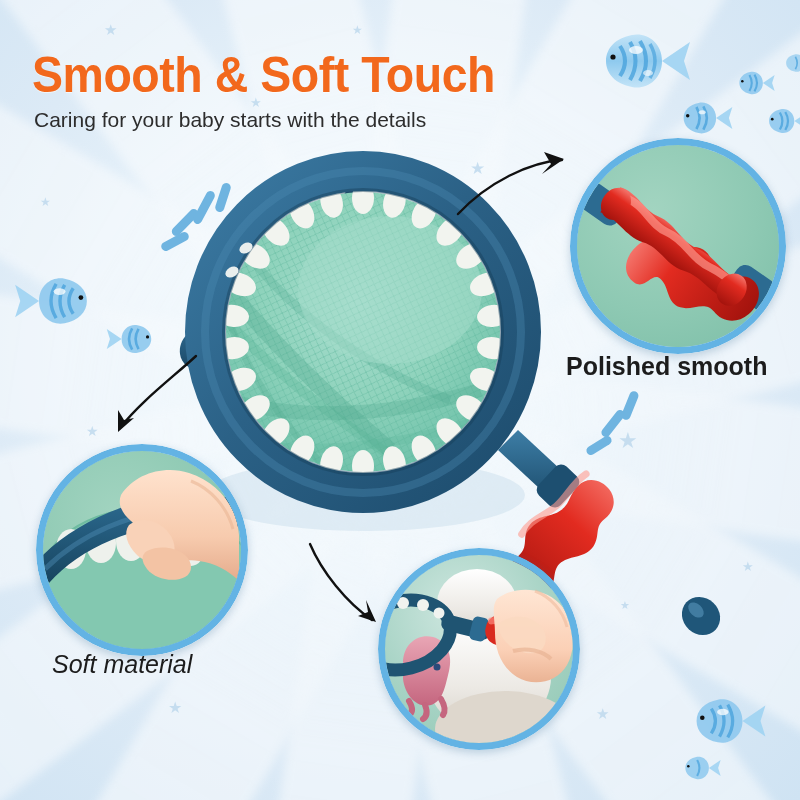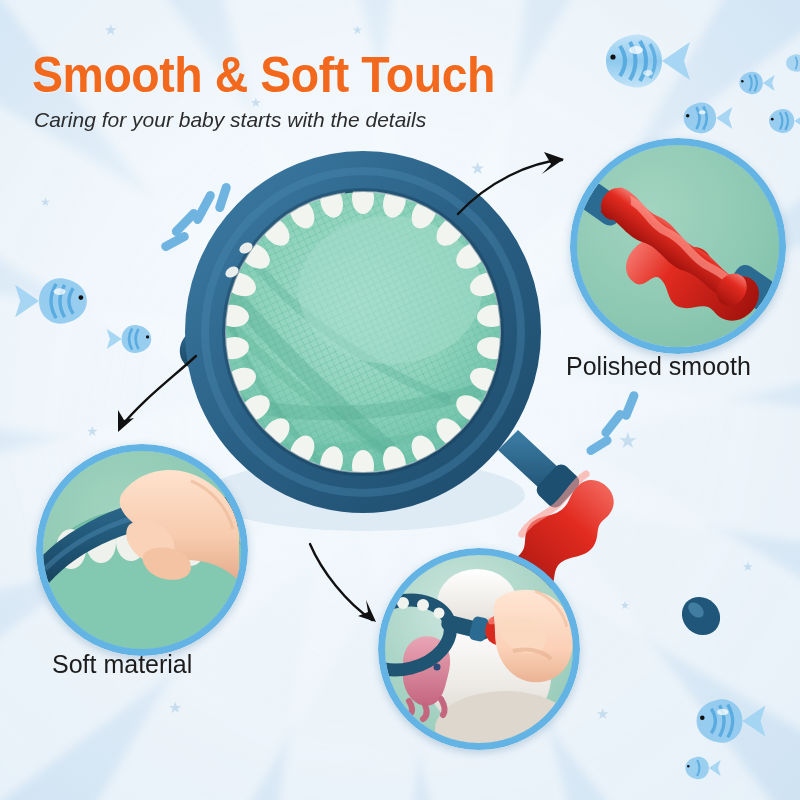--- a/index.html
+++ b/index.html
@@ -22,21 +22,21 @@
   .bg-stars{position:absolute;inset:0;}
   .star{position:absolute;color:#b9d6ec;opacity:.75;line-height:1;}
 
   
   .headline{position:absolute;left:32px;top:46px;
     font-family:"Liberation Sans Narrow","Liberation Sans",sans-serif;
     font-weight:bold;font-size:50px;letter-spacing:-0.5px;
     color:#f2681c;white-space:nowrap;
     transform:scaleX(.93);transform-origin:left center;
     text-shadow:0 1px 0 rgba(255,255,255,.55);}
-  .subhead{position:absolute;left:34px;top:108px;font-size:21px;color:#2d2d2d;white-space:nowrap;font-style:italic;}
+  .subhead{position:absolute;left:34px;top:108px;font-size:21px;color:#2d2d2d;white-space:nowrap;}
 
   
   .fish{position:absolute;}
   .fish svg{display:block;overflow:visible;}
 
   
   .net-toy{position:absolute;left:150px;top:150px;width:600px;height:500px;}
   .net-toy svg{display:block;overflow:visible;}
 
   
@@ -361,21 +361,21 @@
           <path d="M20 86 C36 80 54 92 68 88 C86 84 100 96 118 92 C136 88 152 98 168 94
                    L172 116 C154 122 138 112 120 118 C102 124 88 112 70 118 C52 124 34 112 18 118 Z" fill="url(#hg2)"></path>
           <path d="M30 92 C50 86 66 100 84 96 C104 92 120 104 140 100 C152 98 160 100 166 99" stroke="#ff9d92" stroke-width="8" fill="none" opacity=".65" stroke-linecap="round"></path>
           <ellipse cx="26" cy="102" rx="14" ry="17" fill="url(#hg2)"></ellipse>
           <ellipse cx="170" cy="106" rx="14" ry="17" fill="url(#hg2)"></ellipse>
         </g>
       </svg>
     </div>
     <div class="ring"></div>
   </div>
-  <div class="label" style="left:566px;top:352px;">Polished smooth</div>
+  <div class="label" style="left:566px;top:352px;font-weight:bold;">Polished smooth</div>
 
   <div class="callout" style="left:36px;top:444px;width:212px;height:212px;">
     <div class="inner">
       <div class="c-green"></div>
       <svg width="198" height="198" viewBox="0 0 198 198" style="position:absolute;left:0;top:0;">
         <defs>
           <linearGradient id="skin1" x1="0" y1="0" x2="0" y2="1">
             <stop offset="0%" stop-color="#ffe2cd"></stop>
             <stop offset="60%" stop-color="#f7cbae"></stop>
             <stop offset="100%" stop-color="#e5ab8c"></stop>
@@ -402,21 +402,21 @@
 
         <path d="M78 44 C92 22 122 14 146 22 C176 32 194 56 196 84 L196 130 C186 120 172 112 156 110
                  C140 108 126 112 116 104 C104 94 98 78 88 70 C80 63 74 54 78 44 Z" fill="url(#skin1)"></path>
         <path d="M86 74 C96 66 110 68 120 76 C130 84 134 96 130 104 C124 114 104 114 94 104 C84 94 80 82 86 74 Z" fill="#f9d2b8"></path>
         <path d="M104 100 C116 94 132 96 142 104 C150 111 150 122 142 126 C130 132 112 128 104 118 C98 110 98 104 104 100 Z" fill="#f3c3a4"></path>
         <path d="M148 30 C168 38 184 56 190 78" stroke="#eab694" stroke-width="3" fill="none" opacity=".6"></path>
       </svg>
     </div>
     <div class="ring"></div>
   </div>
-  <div class="label" style="left:52px;top:650px;">Soft material</div>
+  <div class="label" style="left:52px;top:650px;font-style:italic;">Soft material</div>
 
   <div class="callout" style="left:378px;top:548px;width:202px;height:202px;">
     <div class="inner">
       <div class="c-green" style="background:radial-gradient(circle at 40% 30%,#cfe7e0 0%,#a9d4c6 50%,#8ec6b1 100%);"></div>
       <svg width="188" height="188" viewBox="0 0 188 188" style="position:absolute;left:0;top:0;">
         <defs>
           <linearGradient id="skin2" x1="0" y1="0" x2="0" y2="1">
             <stop offset="0%" stop-color="#ffe6d4"></stop>
             <stop offset="65%" stop-color="#fbd0b6"></stop>
             <stop offset="100%" stop-color="#eab394"></stop>

